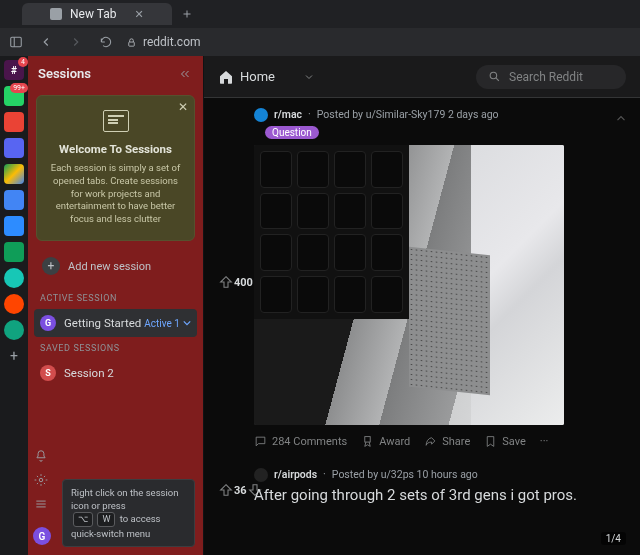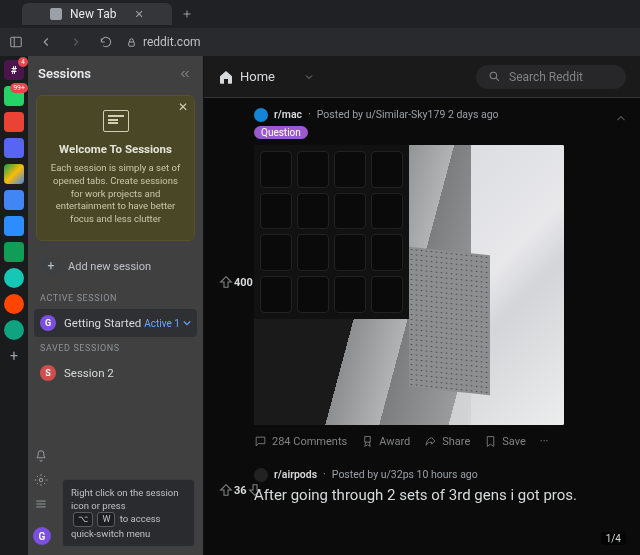--- a/index.html
+++ b/index.html
@@ -20,21 +20,21 @@
   .bookmarks { display:flex; align-items:center; height:24px; background:#292a2d; padding:0 8px; gap:14px; color:#bdc1c6; font-size:11px; border-bottom:1px solid #111214;}
   .bk { display:flex; align-items:center; gap:5px; }
   .bk .bkic { width:12px; height:12px; border-radius:2px; }
 
   
   .main { flex:1; display:flex; overflow:hidden; }
   .rail { width:28px; background:#1a1b1d; display:flex; flex-direction:column; align-items:center; padding:4px 0; gap:6px; }
   .rail .ri { width:20px; height:20px; border-radius:4px; display:flex; align-items:center; justify-content:center; font-size:10px; position:relative; }
   .rail .badge { position:absolute; top:-3px; right:-4px; background:#e6464e; color:white; border-radius:6px; font-size:7px; padding:0 3px; line-height:10px; }
 
-  .sessions { width:176px; background:#404040; display:flex; flex-direction:column; border-right:1px solid #111214; position:relative; overflow:hidden;}
+  .sessions { width:176px; background:#7f1d1d; display:flex; flex-direction:column; border-right:1px solid #111214; position:relative; overflow:hidden;}
   .sessions-header { display:flex; align-items:center; justify-content:space-between; padding:10px 10px 6px 10px; }
   .sessions-header span { font-size:13px; font-weight:600; color:#e8eaed; }
 
   .welcome { margin:8px; background:#4a4726; border:1px solid #56512e; border-radius:6px; padding:14px 10px 14px 10px; text-align:center; position:relative; color:#e3e4d9;}
   .welcome .close { position:absolute; top:4px; right:6px; color:#cfcfb4;}
   .welcome .wicon { width:26px; height:22px; border:1.5px solid #cfcfb4; margin:0 auto 10px auto; border-radius:2px; position:relative;}
   .welcome .wicon::before { content:""; position:absolute; top:4px; left:4px; right:4px; height:1.5px; background:#cfcfb4;}
   .welcome .wicon::after { content:""; position:absolute; top:8px; left:4px; width:10px; height:1.5px; background:#cfcfb4; box-shadow: 0 3px 0 #cfcfb4;}
   .welcome h3 { font-size:11.5px; font-weight:700; margin-bottom:6px; }
   .welcome p { font-size:9.5px; line-height:1.35; color:#c9c8a8;}
@@ -69,21 +69,21 @@
 
   .feed { flex:1; overflow:hidden; padding:10px 0 0 6px; position:relative;}
   .post { margin:0 8px 14px 8px; display:flex; gap:6px; }
   .votes { width:30px; display:flex; flex-direction:row; align-items:center; padding-top:2px; color:#818384;}
   .votes .score { color:#d7dadc; font-size:11px; font-weight:700; margin:3px 0;}
   .postbody { flex:1; }
   .meta { display:flex; align-items:flex-start; gap:6px; font-size:10.5px; color:#9aa0a6; margin-bottom:4px;}
   .meta .subicon { width:14px; height:14px; border-radius:7px; background:#1484d6;}
   .meta .sub { color:#d7dadc; font-weight:600;}
   .title { font-size:15px; color:#d7dadc; margin-bottom:6px; display:flex; align-items:center; gap:8px;}
-  .flair { background:#9b59d0; color:white; font-size:10px; padding:1px 7px; border-radius:8px;}
+  .flair { background:#9b59d0; color:white; font-size:10px; padding:1px 7px; border-radius:8px;margin-left:11px;}
   .thumb { width:310px; height:280px; background:#303134; border-radius:2px; margin:4px 0; overflow:hidden; position:relative;}
   .laptop { position:absolute; inset:0; background: linear-gradient(105deg, #1a1a1a 0%, #1a1a1a 38%, #8d8e8f 38%, #b2b3b4 52%, #7c7d7e 52%, #9a9b9c 70%, #cfd0d1 70%, #e9eaeb 100%);}
   .kbgrid { position:absolute; top:0; left:0; width:50%; height:62%; background:#111; display:grid; grid-template-columns: repeat(4, 1fr); grid-template-rows: repeat(4, 1fr); gap:5px; padding:6px;}
   .kbgrid div { background:#0a0a0a; border-radius:4px; border:1px solid #222;}
   .speaker { position:absolute; left:50%; top:38%; width:26%; height:50%;
     background-image: radial-gradient(circle, #4a4a4a 0.6px, transparent 0.7px);
     background-size: 5px 5px; background-color:#8d8e8f; transform: skewY(6deg);}
   .fabric { position:absolute; right:0; top:0; width:30%; height:100%; background:linear-gradient(135deg,#dcdde0 0%, #e8e8eb 40%, #d4d5d8 55%, #eceded 100%);}
 
   .actions { display:flex; align-items:center; gap:14px; color:#818384; font-size:11px; padding:6px 0;}

